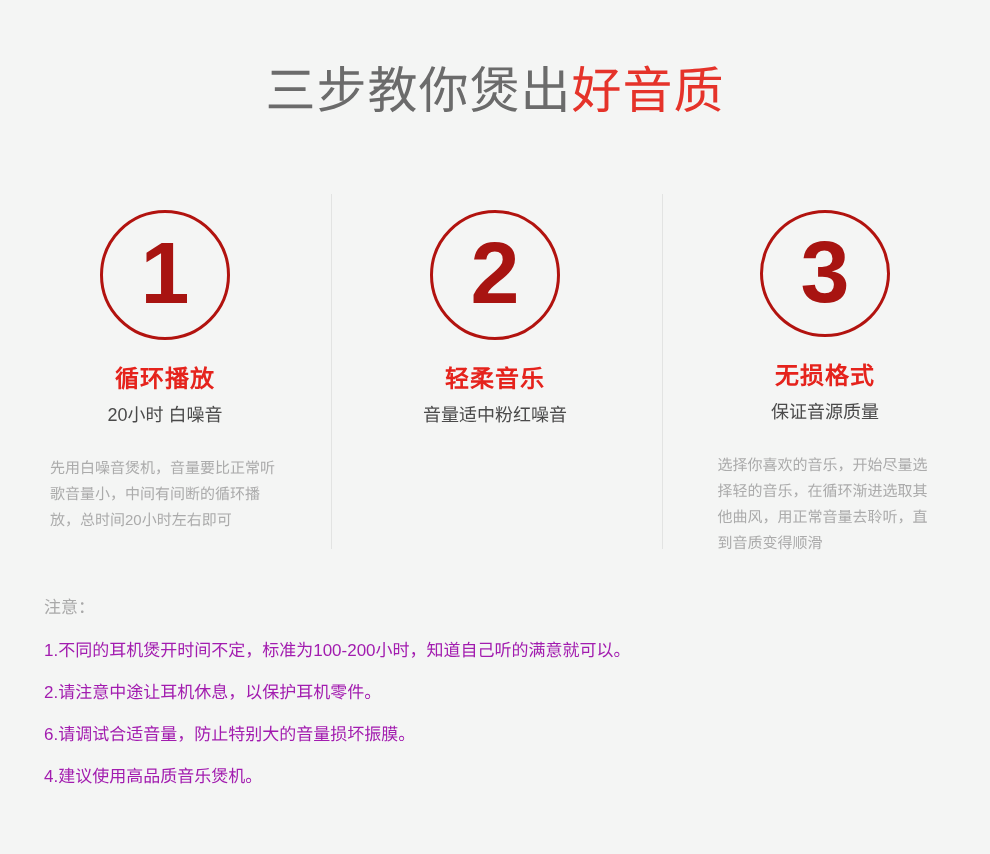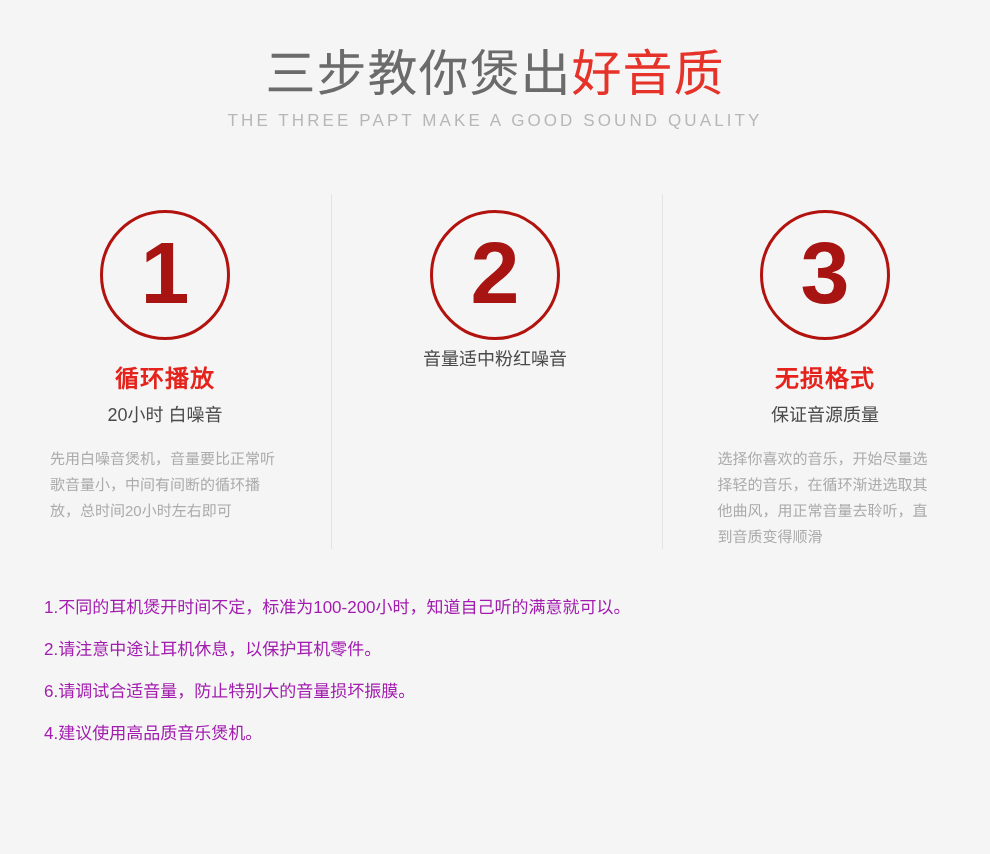--- a/index.html
+++ b/index.html
@@ -31,20 +31,21 @@
     width: 990px;
     text-align: center;
   }
   .header-title {
     font-size: 50px;
     line-height: 60px;
     font-weight: 300;
     letter-spacing: 1px;
     color: #6b6b6b;
     white-space: nowrap;
+    margin-top: 17px;
   }
   .header-title .accent {
     color: #e5332a;
   }
   .header-sub {
     margin-top: 6px;
     font-size: 17px;
     line-height: 22px;
     letter-spacing: 3.1px;
     color: #b7b7b7;
@@ -109,21 +110,21 @@
     letter-spacing: 1px;
   }
   .step-subtitle {
     margin-top: 7px;
     font-size: 18px;
     line-height: 24px;
     color: #4a4a4a;
     font-weight: 400;
   }
   .step-body {
-    margin-top: 19px;
+    margin-top: 28px;
     width: 215px;
     font-size: 15px;
     line-height: 26px;
     color: #ababab;
     text-align: left;
     font-weight: 400;
   }
   .step:nth-child(3) .step-body { width: 230px; }
 
   
@@ -148,55 +149,56 @@
   }
   .note-item:last-child { margin-bottom: 8px; }
 </style>
 </head>
 <body>
 
 <div class="page">
 
   <div class="header">
     <div class="header-title"><span>三步教你煲出</span><span class="accent">好音质</span></div>
-    <div class="header-sub">THE THREE PAPT MAKE A GOOD SOUND QUALITY</div>
   </div>
 
   <div class="steps">
 
     <div class="step-divider divider-1"></div>
     <div class="step-divider divider-2"></div>
 
     <div class="step">
       <div class="step-circle">
         <span class="step-number">1</span>
       </div>
       <div class="step-title">循环播放</div>
       <div class="step-subtitle">20小时  白噪音</div>
       <div class="step-body">先用白噪音煲机，音量要比正常听歌音量小，中间有间断的循环播放，总时间20小时左右即可</div>
     </div>
 
     <div class="step">
       <div class="step-circle">
         <span class="step-number">2</span>
       </div>
+      <div class="step-title">轻柔音乐</div>
       <div class="step-subtitle">音量适中粉红噪音</div>
     </div>
 
     <div class="step">
       <div class="step-circle">
         <span class="step-number">3</span>
       </div>
       <div class="step-title">无损格式</div>
       <div class="step-subtitle">保证音源质量</div>
       <div class="step-body">选择你喜欢的音乐，开始尽量选择轻的音乐，在循环渐进选取其他曲风，用正常音量去聆听，直到音质变得顺滑</div>
     </div>
 
   </div>
 
   <div class="notes">
+    <div class="notes-heading">注意：</div>
     <div class="note-item">1.不同的耳机煲开时间不定，标准为100-200小时，知道自己听的满意就可以。</div>
     <div class="note-item">2.请注意中途让耳机休息，以保护耳机零件。</div>
     <div class="note-item">6.请调试合适音量，防止特别大的音量损坏振膜。</div>
     <div class="note-item">4.建议使用高品质音乐煲机。</div>
   </div>
 
 </div>
 
 </body></html>

